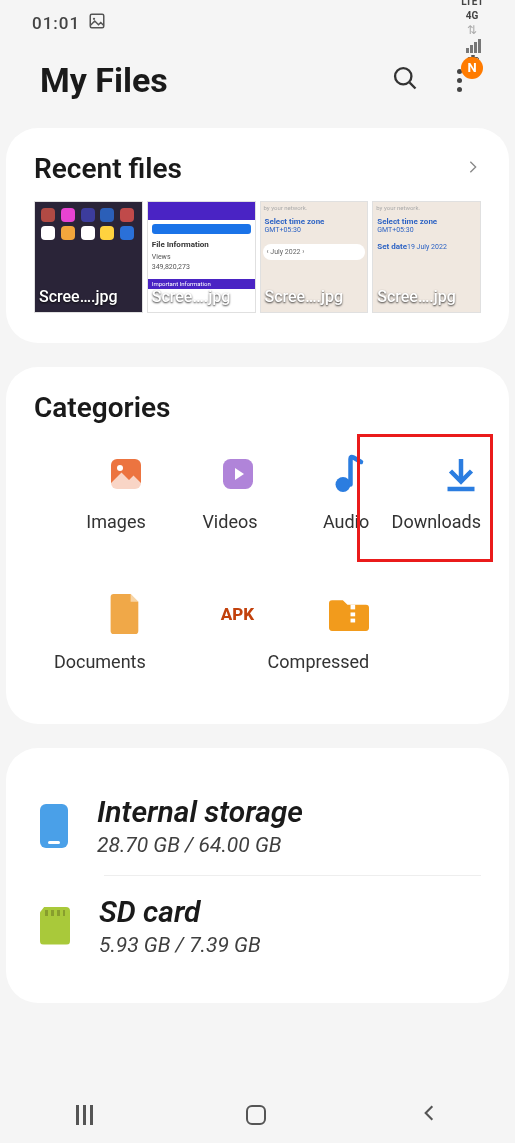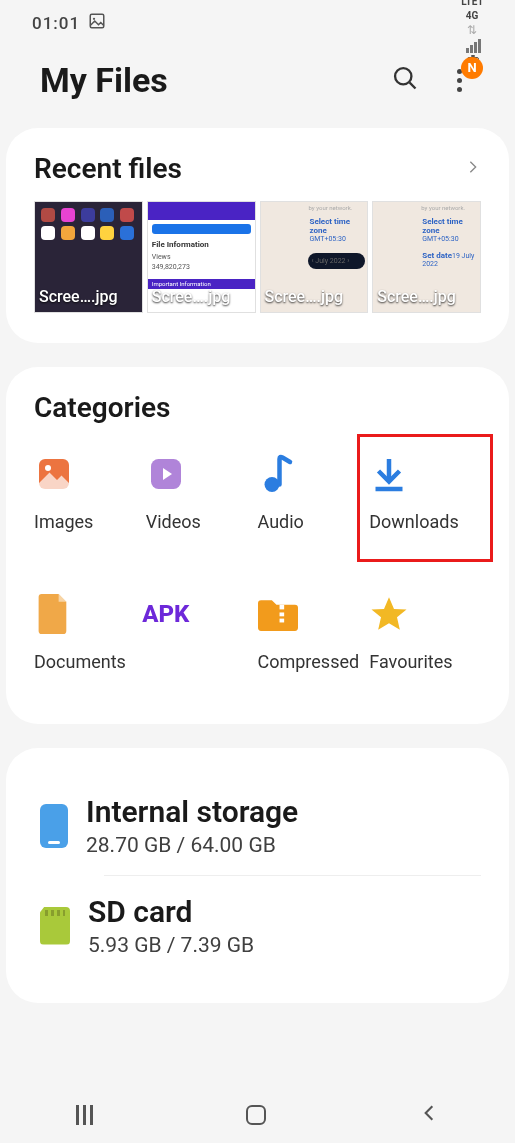--- a/index.html
+++ b/index.html
@@ -52,47 +52,47 @@
     .t1 .apps i:nth-child(6){background:#fff}
     .t1 .apps i:nth-child(7){background:#f2a53c}
     .t1 .apps i:nth-child(8){background:#fff}
     .t1 .apps i:nth-child(9){background:#ffd23f}
     .t1 .apps i:nth-child(10){background:#2a70d8}
     .t2 .bar{height:18px;background:#4a23c4;}
     .t2 .btn{margin:4px;height:10px;background:#1a73e8;border-radius:3px;}
     .t2 .head{padding:2px 4px;font-size:8px;font-weight:700;color:#333;}
     .t2 .line{margin:2px 4px;font-size:7px;color:#555;}
     .t2 .info{margin-top:8px;height:10px;background:#4a23c4;font-size:6px;color:#fff;padding:1px 4px;}
-    .t3,.t4{background:#f0e8e0;font-size:7px;color:#666;padding-left:45px;}
+    .t3,.t4{background:#f0e8e0;font-size:7px;color:#666;}
     .t3 .tz,.t4 .tz{padding:4px;}
     .t3 b,.t4 b{color:#2d63c4;font-size:8px;}
     .t3 .g,.t4 .g{color:#2d63c4;font-size:7px;display:block;}
-    .t3 .cal{background:#0f172a;margin:6px 2px;padding:4px;border-radius:8px;font-size:7px;color:#666;}
+    .t3 .cal{background:#ffffff;margin:6px 2px;padding:4px;border-radius:8px;font-size:7px;color:#666;}
     .t4 .d{color:#2d63c4;font-size:7px;}
 
     
     .cat-title { font-size: 28px; font-weight: 600; margin-bottom: 30px; }
     .cat-grid { display: grid; grid-template-columns: repeat(4, 1fr); row-gap: 40px; }
-    .cat { display: flex; flex-direction: column; align-items: flex-start; gap: 18px; }
+    .cat { display: flex; flex-direction: column; align-items: flex-end; gap: 18px; }
     .cat-ico { width: 40px; height: 40px; display: flex; align-items: center; justify-content: center; }
     .cat-label { font-size: 18px; text-align: center; color: #333; line-height: 1.15; height: 42px; }
     .images-ico svg{fill:#ec7440;}
     .videos-ico svg{fill:#b084d9;}
     .audio-ico svg{fill:#2b7de0;}
     .docs-ico svg{fill:#f0a848;}
     .down-ico svg{stroke:#2b7de0;stroke-width:3;fill:none;}
-    .apk-txt{font-size:24px;font-weight:800;color:#6d28d9;}
+    .apk-txt{font-size:17px;font-weight:800;color:#c2410c;}
     .comp-ico svg{fill:#f29b1c;}
     .fav-ico svg{fill:#f2b824;}
     .highlight { position: relative; }
     .highlight::after { content:""; position:absolute; top:-20px; left:-12px; right:-12px; bottom:-8px; border:3px solid #ea1b1b; pointer-events:none; }
 
     
     .storage-card { padding: 28px 28px; }
-    .storage-row { display: flex; align-items: center; gap: 18px; padding: 18px 6px; }
+    .storage-row { display: flex; align-items: center; gap: 29px; padding: 18px 6px; font-style: italic; }
     .storage-sep { height:1px; background:#eee; margin-left:70px; }
     .phone-ico{width:28px;height:44px;border-radius:6px;background:#4aa0e8;position:relative;}
     .phone-ico::after{content:"";position:absolute;bottom:4px;left:8px;right:8px;height:3px;background:#fff;border-radius:2px;}
     .sd-ico{width:30px;height:38px;border-radius:4px;background:#a9c93a;position:relative;clip-path:polygon(0 15%,15% 0,100% 0,100% 100%,0 100%);}
     .sd-ico::after{content:"";position:absolute;top:3px;left:5px;right:5px;height:6px;background:repeating-linear-gradient(90deg,#889e2d 0 3px,transparent 3px 6px);}
     .st-title{font-size:30px;font-weight:600;margin-bottom:4px;}
     .st-sub{font-size:21px;color:#404040;}
 
     
     .navbar { position: absolute; bottom: 0; left: 0; right: 0; height: 56px; display: flex; justify-content: space-around; align-items: center; }
@@ -255,28 +255,20 @@
       <div class="cat-ico comp-ico">
           <svg width="40" height="34" viewBox="0 0 26 22">
             <path d="M0 4 A2 2 0 0 1 2 2 H9 L12 5 H24 A2 2 0 0 1 26 7 V20 A2 2 0 0 1 24 22 H2 A2 2 0 0 1 0 20 Z"></path>
             <rect x="14" y="5" width="3" height="3" fill="#fff"></rect>
             <rect x="14" y="10" width="3" height="2.5" fill="#fff"></rect>
             <rect x="14" y="14" width="3" height="2.5" fill="#fff"></rect>
           </svg>
         </div>
       <div class="cat-label">Compressed</div>
     </div>
-    <div class="cat">
-      <div class="cat-ico fav-ico">
-          <svg width="40" height="40" viewBox="0 0 24 24">
-            <path d="M12 2 L15 9 L22.5 9.3 L16.8 14 L18.5 21.5 L12 17.5 L5.5 21.5 L7.2 14 L1.5 9.3 L9 9 Z"></path>
-          </svg>
-        </div>
-      <div class="cat-label">Favourites</div>
-    </div>
   </div>
 </div>
 
 <div class="card storage-card">
   <div class="storage-row">
     <div class="phone-ico"></div>
     <div>
       <div class="st-title">Internal storage</div>
       <div class="st-sub">28.70 GB / 64.00 GB</div>
     </div>

